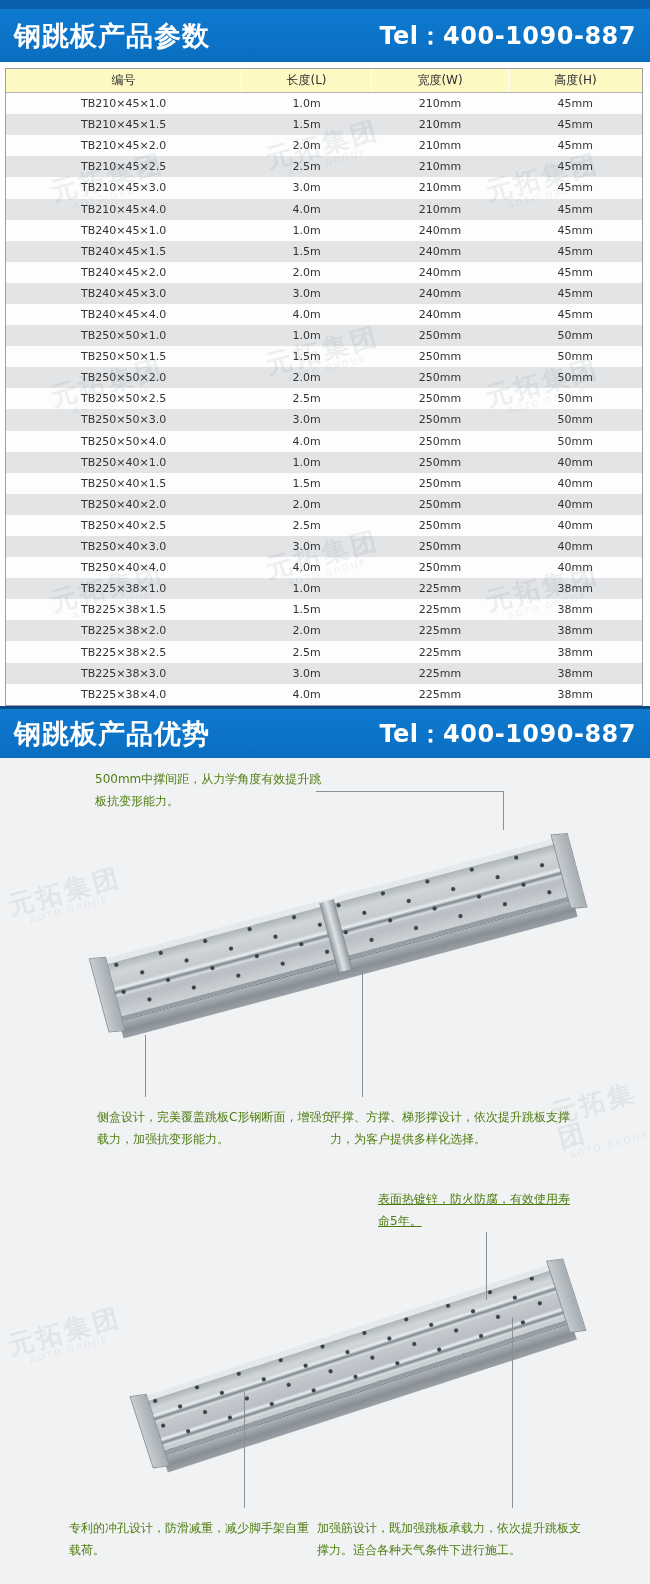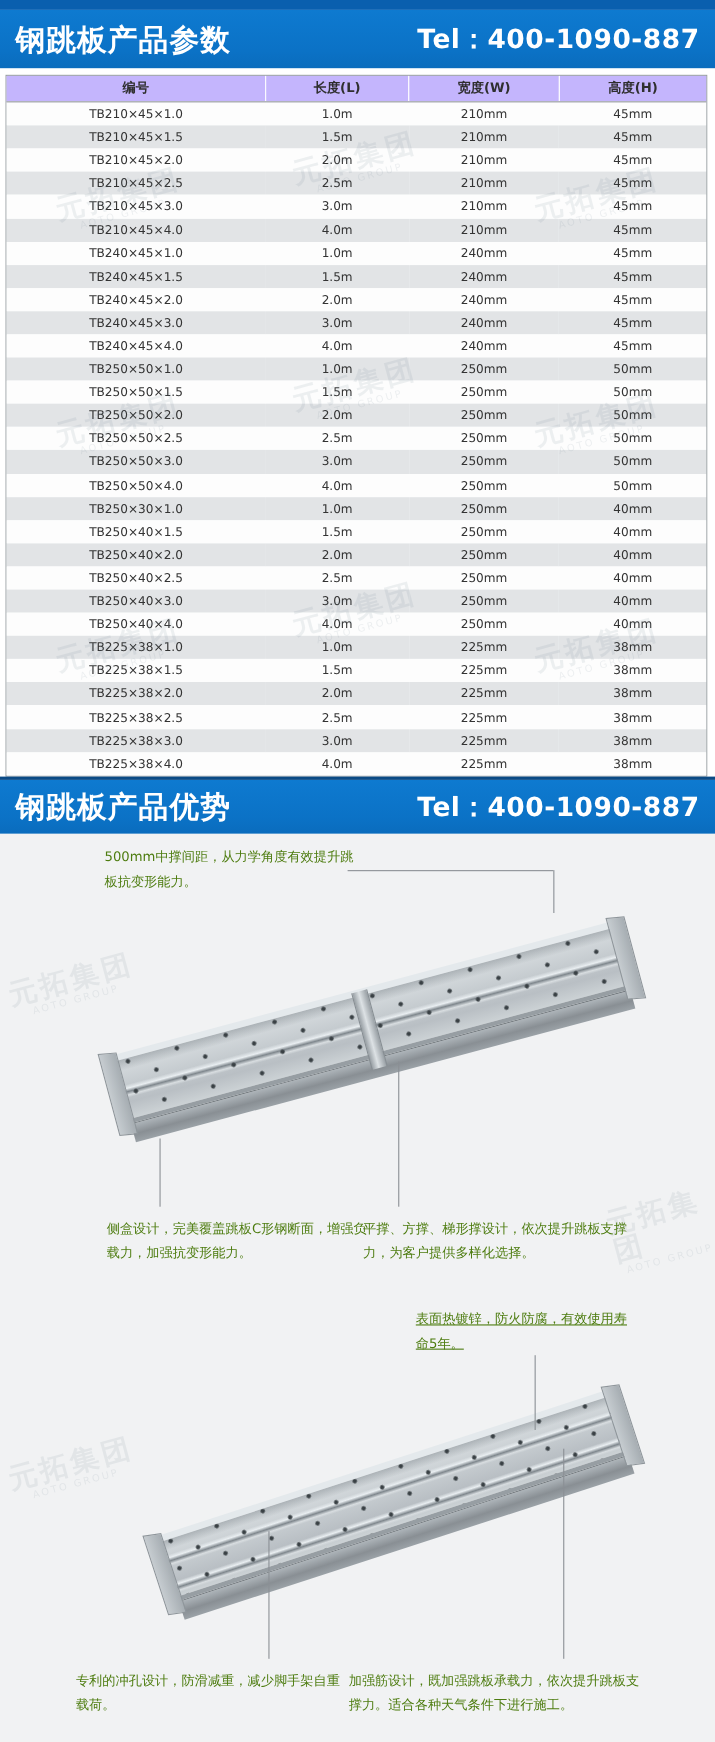--- a/index.html
+++ b/index.html
@@ -20,21 +20,21 @@
   .banner-title { font-size:27px; font-weight:bold; letter-spacing:1px; }
   .banner-tel { font-size:24px; font-weight:bold; letter-spacing:0.5px; }
 
   
   .table-wrap {
     position:absolute; left:5px; top:68px; width:638px; height:638px;
     border:1px solid #9aa0a4; box-sizing:border-box; background:#fff;
   }
   table.spec { width:100%; height:100%; border-collapse:collapse; table-layout:fixed; }
   table.spec thead th {
-    background:#c4b5fd; color:#2f2f2f; font-size:12px; font-weight:bold;
+    background:#fef9c3; color:#2f2f2f; font-size:12px; font-weight:normal;
     height:23px; border-left:1px solid #ffffff; border-bottom:1px solid #aeb2b5; padding:0;
   }
   table.spec thead th:first-child { border-left:none; }
   table.spec tbody td {
     text-align:center; vertical-align:middle; font-size:11px; color:#333333;
     height:20px; padding:0; white-space:nowrap;
   }
   table.spec tbody tr:nth-child(odd)  td { background:#fdfdfd; }
   table.spec tbody tr:nth-child(even) td { background:#e2e4e6; }
 
@@ -225,21 +225,21 @@
             <td>250mm</td>
             <td>50mm</td>
           </tr>
           <tr>
             <td>TB250×50×4.0</td>
             <td>4.0m</td>
             <td>250mm</td>
             <td>50mm</td>
           </tr>
           <tr>
-            <td>TB250×30×1.0</td>
+            <td>TB250×40×1.0</td>
             <td>1.0m</td>
             <td>250mm</td>
             <td>40mm</td>
           </tr>
           <tr>
             <td>TB250×40×1.5</td>
             <td>1.5m</td>
             <td>250mm</td>
             <td>40mm</td>
           </tr>

